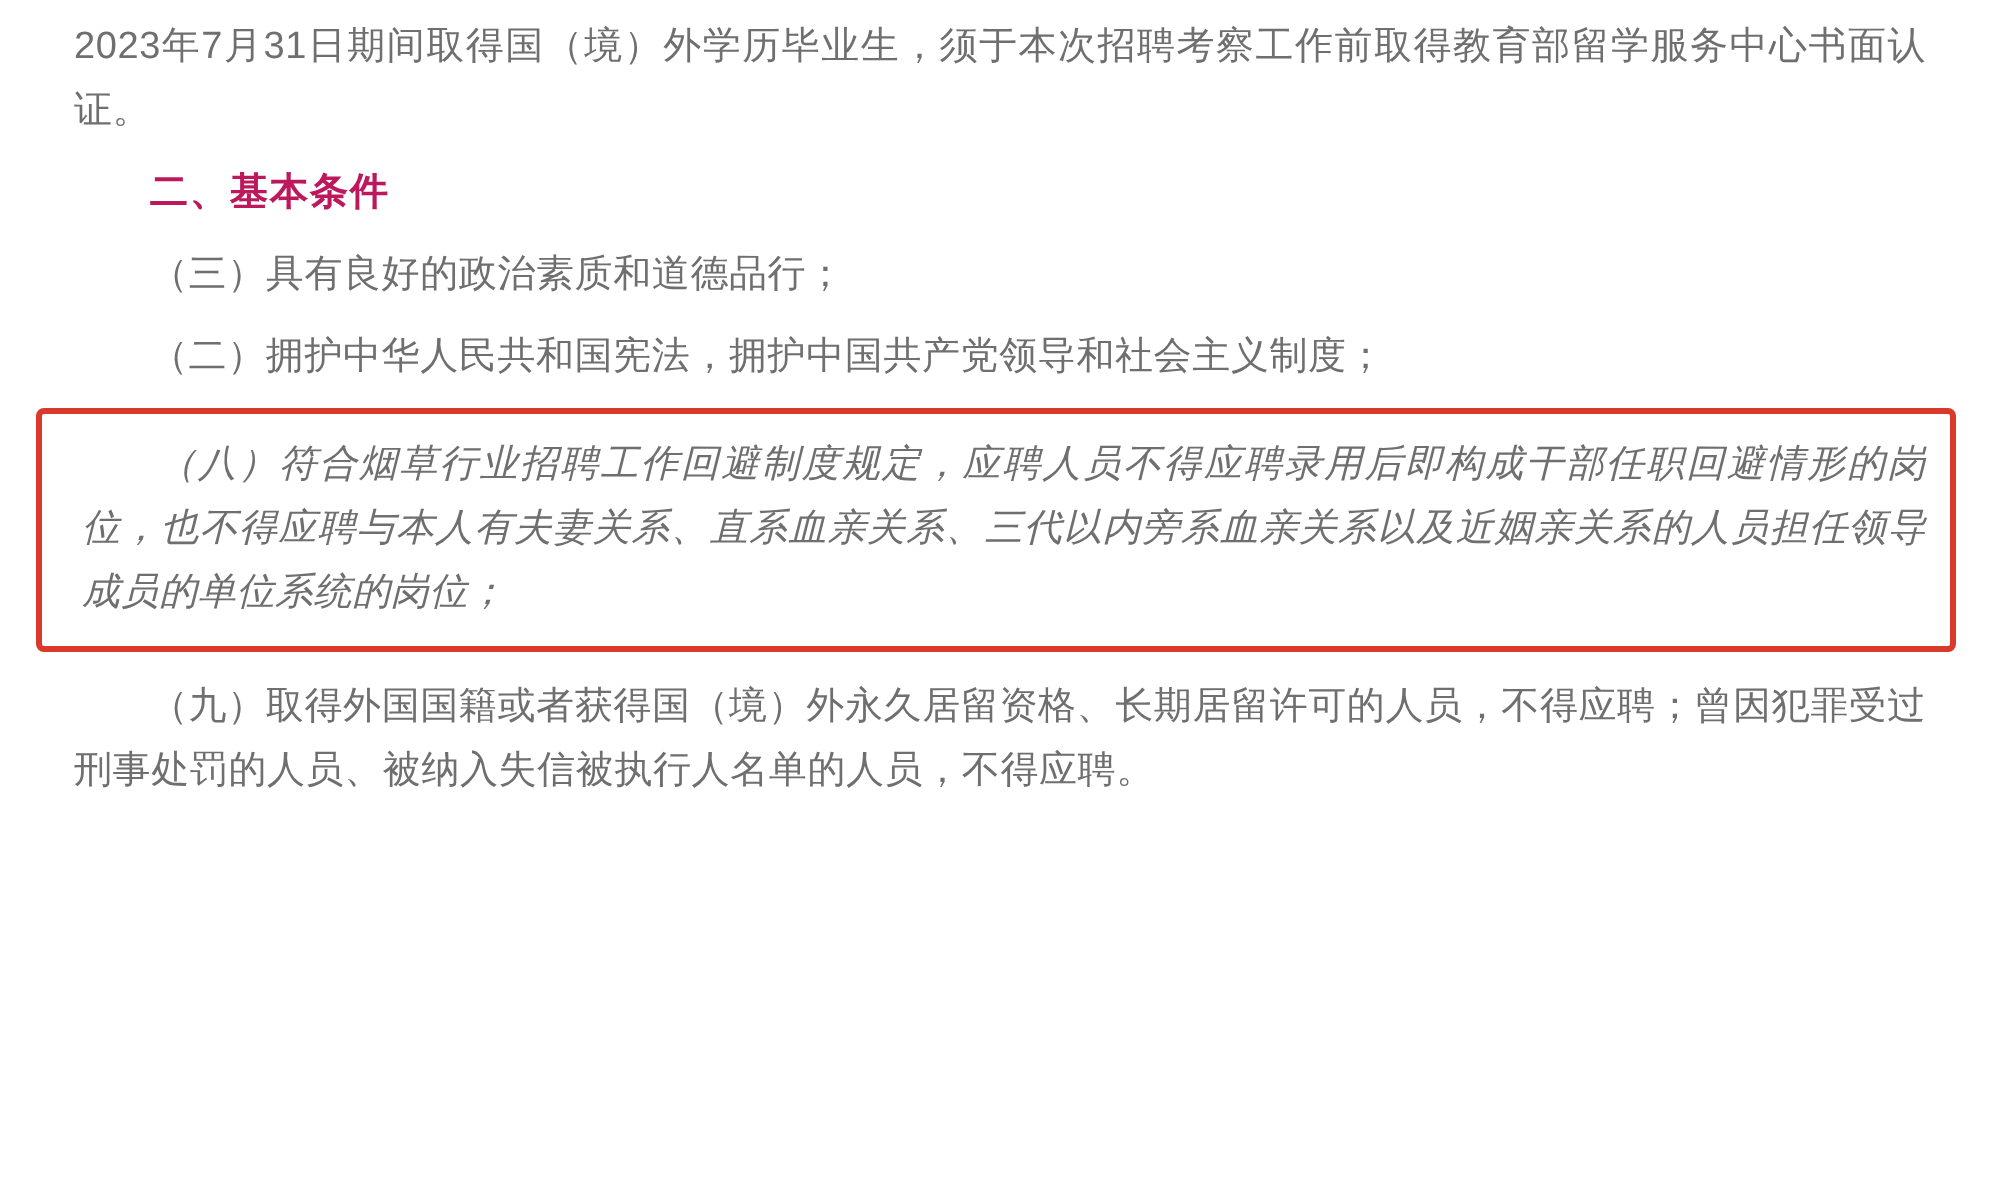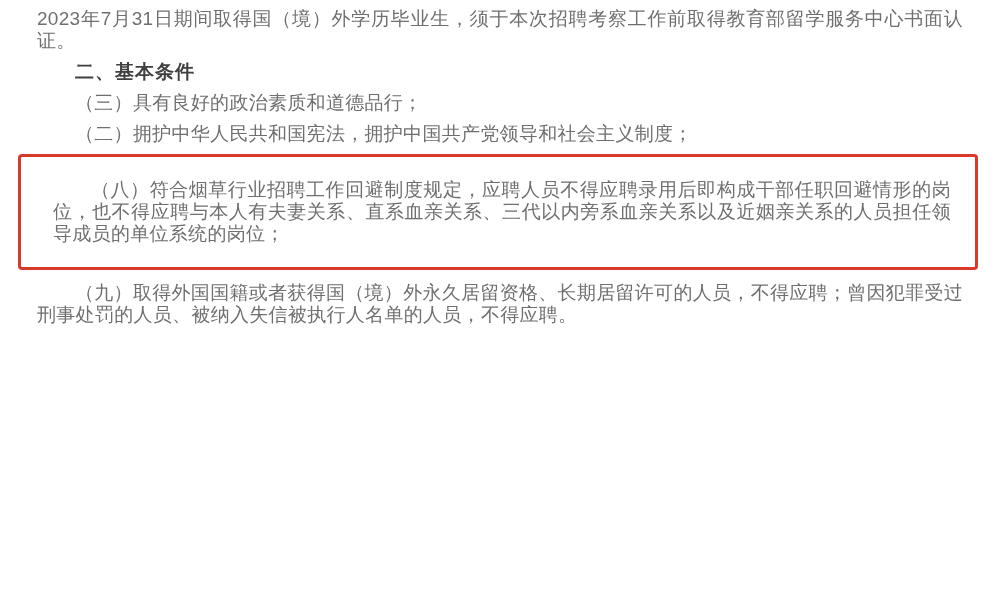--- a/index.html
+++ b/index.html
@@ -13,44 +13,45 @@
     overflow: hidden;
     font-family: "Liberation Sans", "DejaVu Sans", sans-serif;
   }
   .doc {
     box-sizing: border-box;
     width: 1000px;
     height: 598px;
     padding: 8px 37px 0 37px;
     color: #6f6f6f;
     font-size: 19px;
-    line-height: 22px;
+    line-height: 32px;
     letter-spacing: 0.3px;
     text-align: justify;
   }
   .doc p {
     margin: 0 0 9px 0;
   }
   .para-indent {
     text-indent: 2em;
   }
   .section-heading {
     font-weight: bold;
-    color: #404040;
+    color: #be185d;
     text-indent: 2em;
     letter-spacing: 1px;
   }
   .highlight-box {
     border: 3px solid #d93a2c;
     border-radius: 4px;
     margin: 2px -15px 12px -19px;
     padding: 6px 8px 6px 16px;
   }
   .highlight-box p {
-    margin: 16px;
+    margin: 4px;
+    font-style: italic;
   }
 </style>
 </head>
 <body>
 
 <div class="doc">
 
   <p>2023年7月31日期间取得国（境）外学历毕业生，须于本次招聘考察工作前取得教育部留学服务中心书面认证。</p>
 
   <p class="section-heading">二、基本条件</p>

